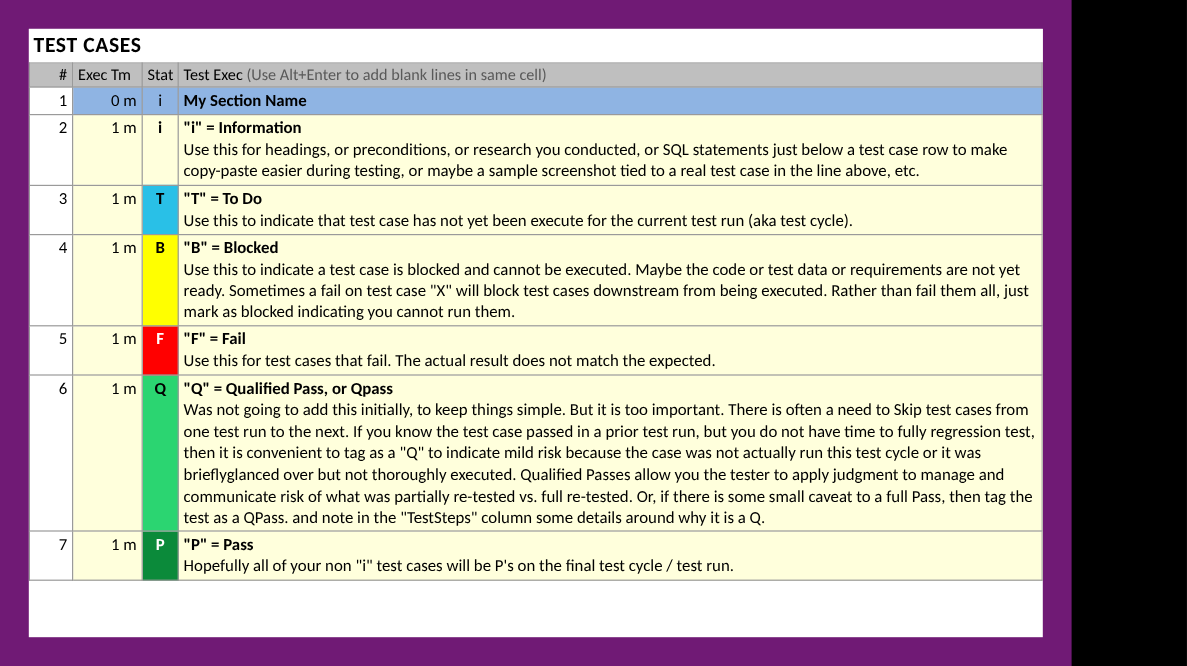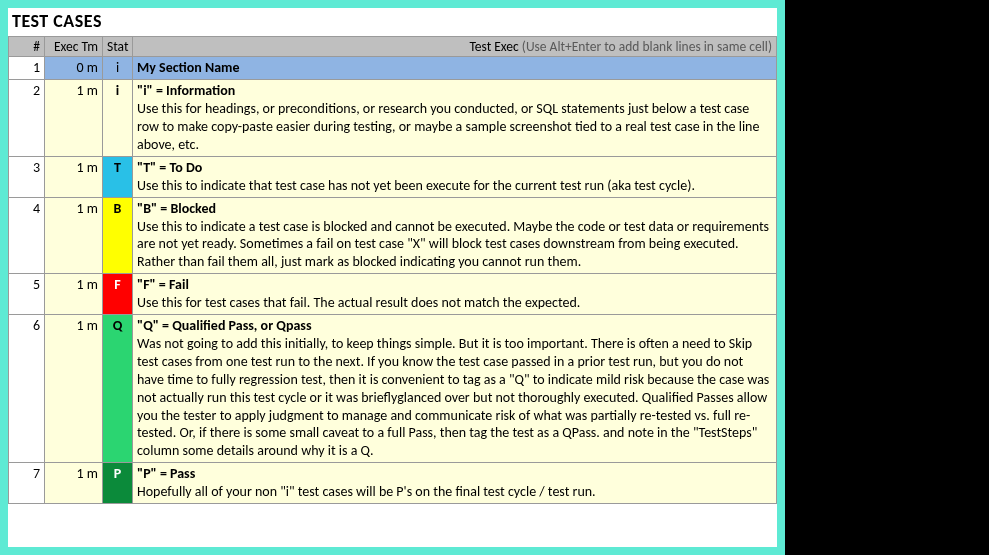--- a/index.html
+++ b/index.html
@@ -4,25 +4,25 @@
 <style>
   html, body {
     margin: 0;
     padding: 0;
     background: #000;
     font-family: Calibri, "Segoe UI", Arial, sans-serif;
     font-size: 14px;
     color: #000;
   }
   .frame {
-    width: 785px;
+    width: 893px;
     height: 555px;
-    background: #5eead4;
+    background: #701a75;
     box-sizing: border-box;
-    padding: 8px;
+    padding: 24px;
   }
   .sheet {
     background: #fff;
     width: 100%;
     height: 100%;
     box-sizing: border-box;
     overflow: hidden;
   }
   .title {
     font-weight: bold;
@@ -39,21 +39,21 @@
   th, td {
     border: 1px solid #9a9a9a;
     vertical-align: top;
     padding: 2px 4px 2px 4px;
     line-height: 1.28;
   }
   thead th {
     background: #bfbfbf;
     font-weight: normal;
     font-size: 13.5px;
-    text-align: right;
+    text-align: left;
     padding-top: 1px;
     padding-bottom: 1px;
   }
   thead th.num-h { text-align: right; }
   .hint {
     color: #595959;
   }
   col.c-num   { width: 36px; }
   col.c-exec  { width: 58px; }
   col.c-stat  { width: 30px; }

